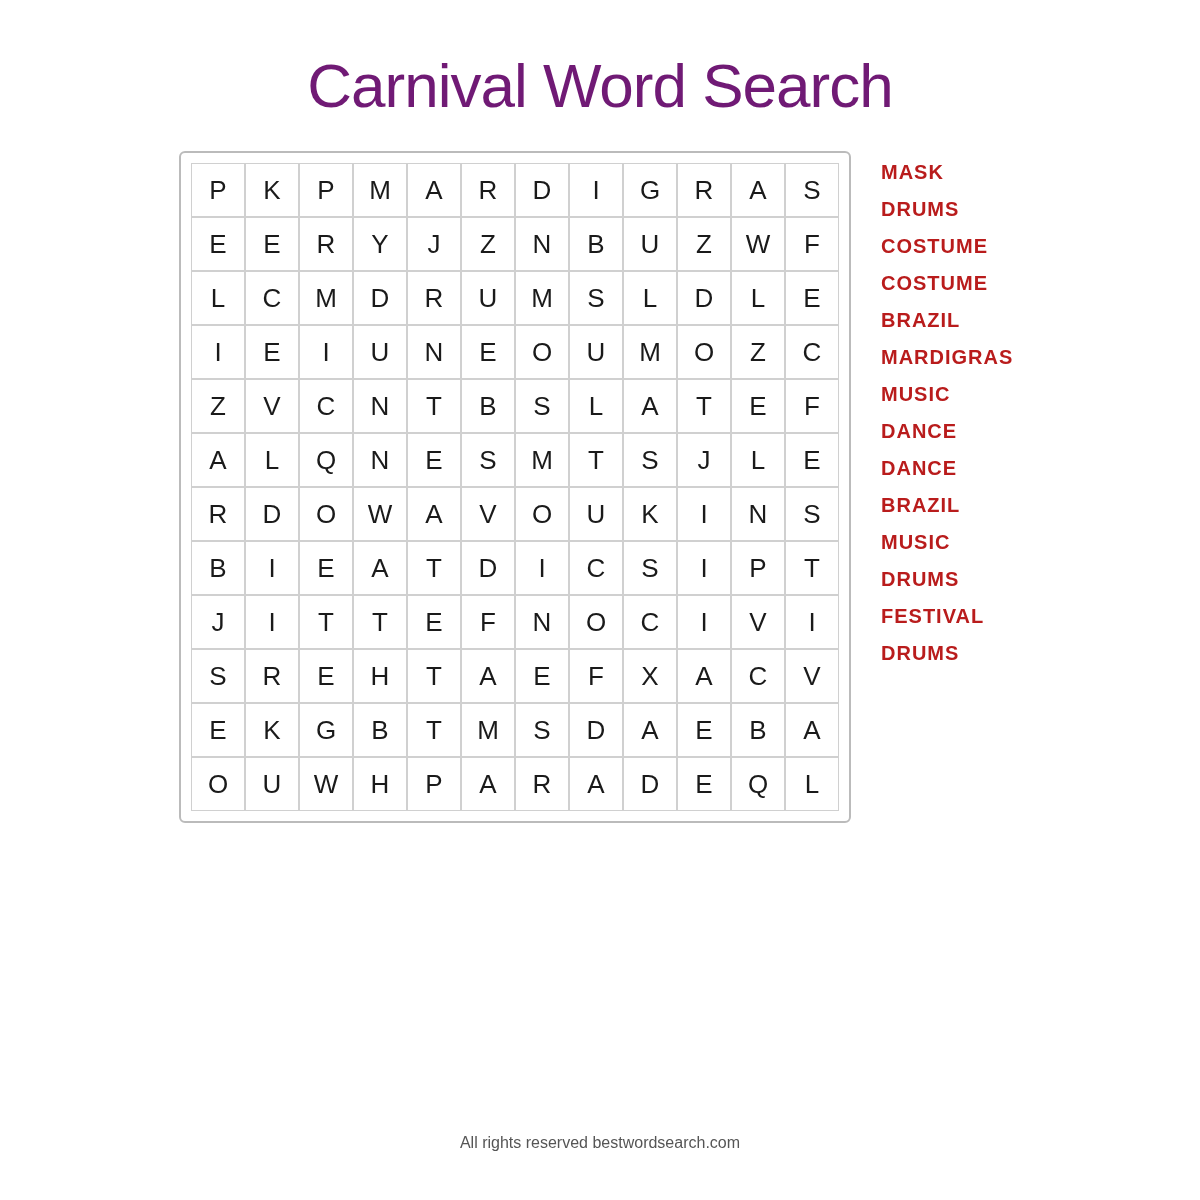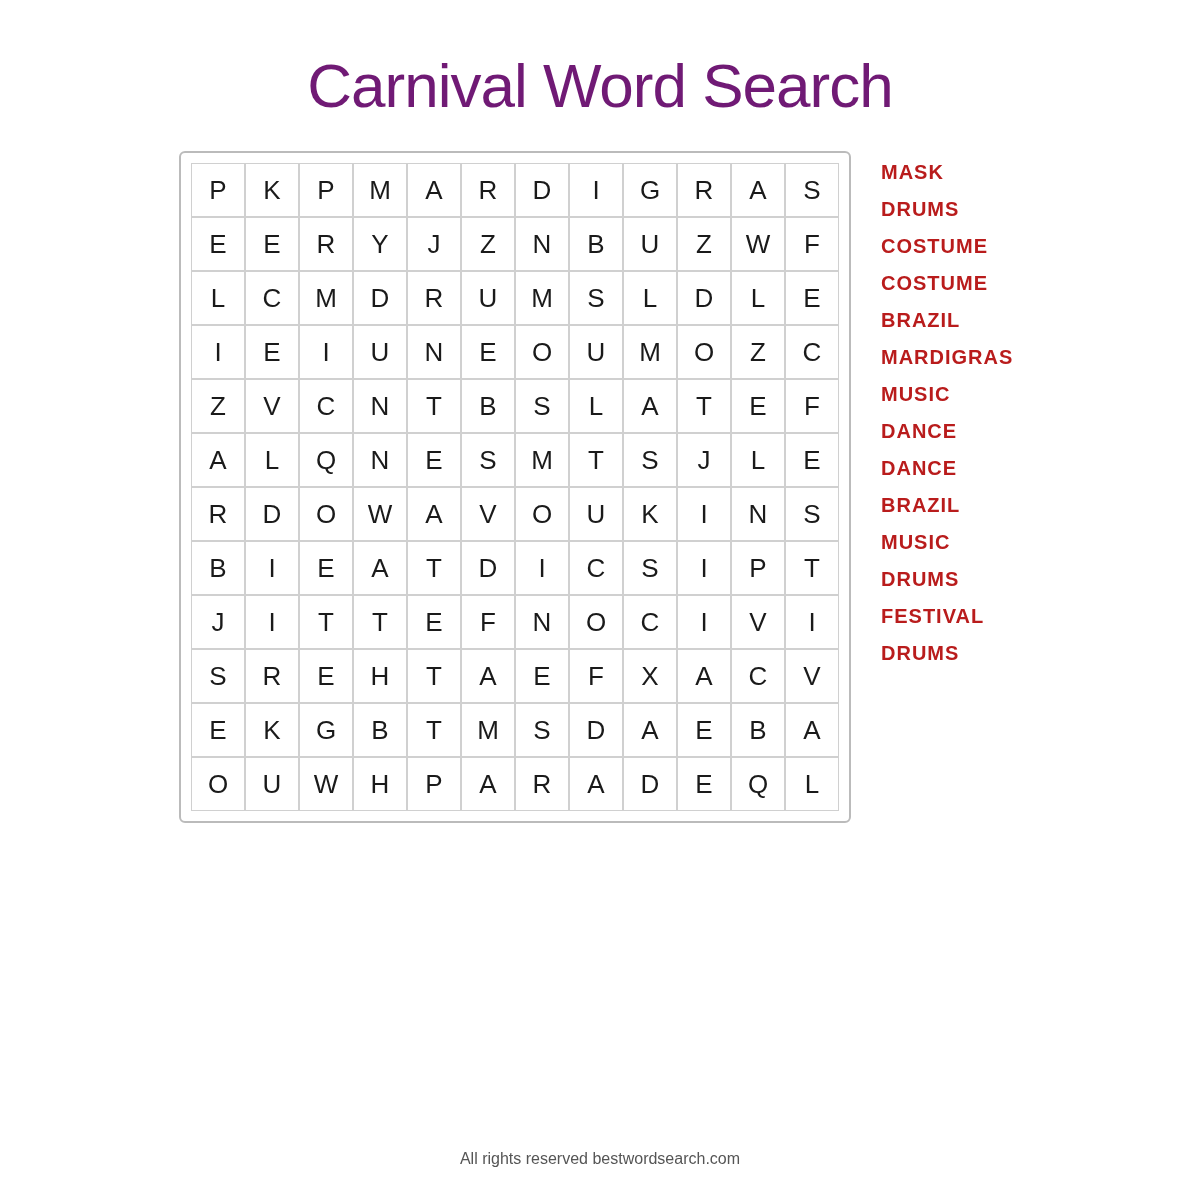--- a/index.html
+++ b/index.html
@@ -55,21 +55,21 @@
       min-width: 140px;
     }
     .word-item {
       font-size: 20px;
       font-weight: 700;
       color: #b91c1c;
       letter-spacing: 1px;
     }
     #footer {
       margin-top: auto;
-      margin-bottom: 32px;
+      margin-bottom: 48px;
       font-size: 16px;
       color: #555555;
     }
   </style>
 </head>
 <body>
 
 <h1 id="title">Carnival Word Search</h1>
 
 <div id="main-area">

